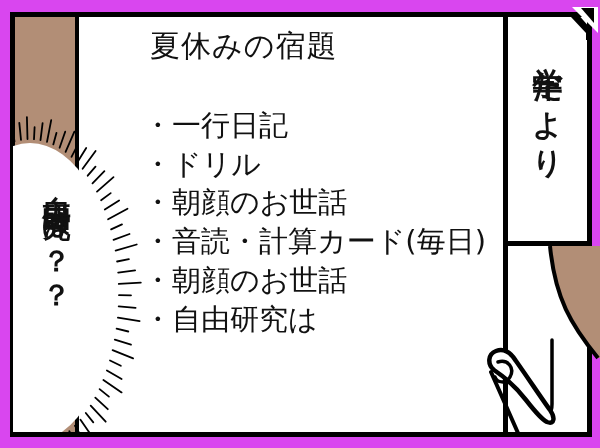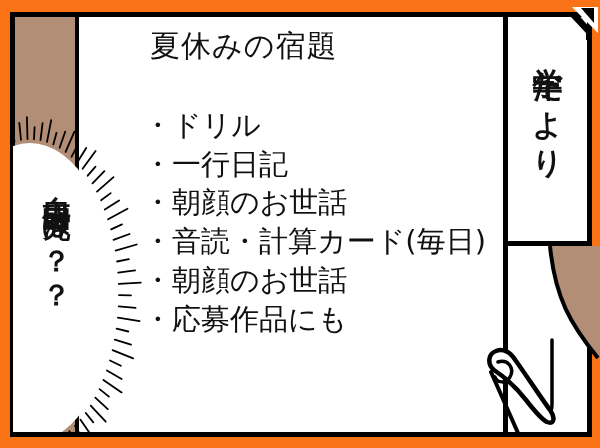--- a/index.html
+++ b/index.html
@@ -1,17 +1,17 @@
 <!DOCTYPE html>
 <html><head>
 <meta charset="utf-8">
 <style>
   html,body{margin:0;padding:0;background:#ffffff;}
   #stage{
-    position:relative;width:600px;height:448px;background:#f97316;overflow:hidden;
+    position:relative;width:600px;height:448px;background:#d946ef;overflow:hidden;
     font-family:"DejaVu Sans",sans-serif;color:#111;
   }
   #stage *{box-sizing:border-box;}
   .abs{position:absolute;}
 
   
   .panel{
     left:10px;top:12px;width:582px;height:425px;
     border:5px solid #000;background:#fff;z-index:1;
   }
@@ -59,26 +59,26 @@
 <body>
 
 <div id="stage" style="--tan: #b28e76;">
 
   <div class="abs panel"></div>
 
   <div class="abs left-bar"></div>
 
   <div class="abs hw-title">夏休みの宿題</div>
   <div class="abs hw-list">
+    <div>・一行日記</div>
     <div>・ドリル</div>
-    <div>・一行日記</div>
     <div>・朝顔のお世話</div>
     <div>・音読・計算カード(毎日)</div>
     <div>・朝顔のお世話</div>
-    <div>・応募作品にも</div>
+    <div>・自由研究は</div>
   </div>
 
   <div class="abs right-divider"></div>
   <div class="abs newsletter-box">
     <div class="newsletter-label">学年だより</div>
   </div>
 
   <svg id="bubble-layer" width="600" height="448" viewBox="0 0 600 448">
     <defs>
       <clipPath id="panelClip">

